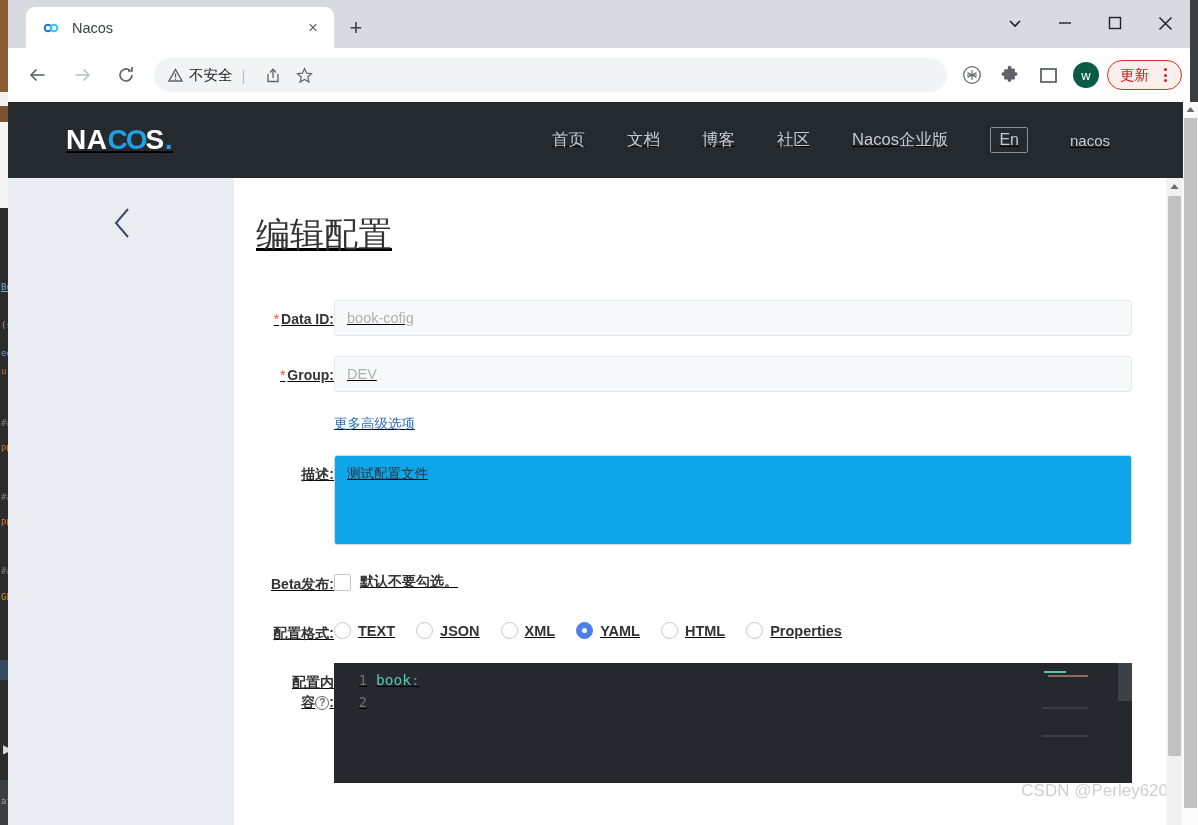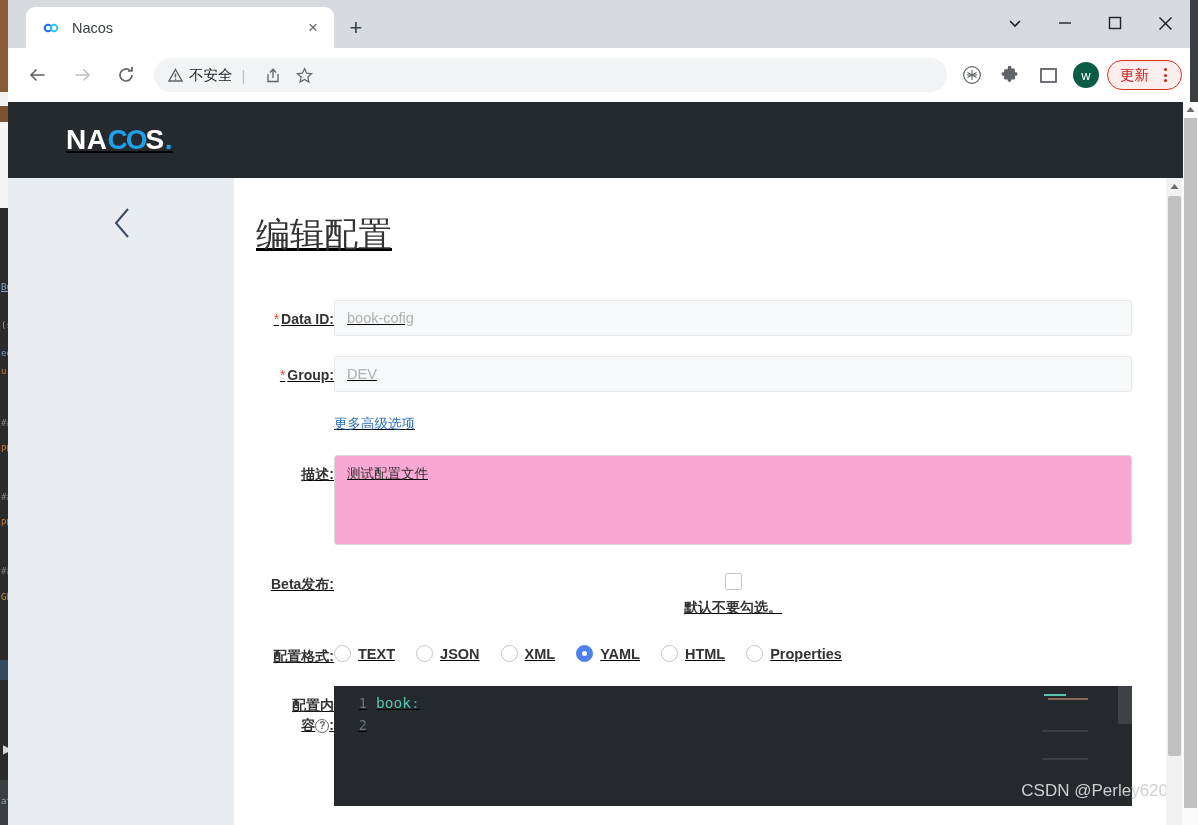--- a/index.html
+++ b/index.html
@@ -245,24 +245,24 @@
     display: flex; align-items: center; padding: 0 12px;
   }
   .adv-link {
     color: #2d6ebd; font-size: 13.5px;
     text-decoration: none; cursor: pointer;
   }
   .row-adv { margin-bottom: 22px; }
   .ta {
     width: 100%; height: 90px;
     border: 1px solid #d9d9d9; border-radius: 3px;
-    background: #f9a8d4; color: #333; font-size: 13.5px;
+    background: #0ea5e9; color: #333; font-size: 13.5px;
     padding: 9px 12px;
   }
-  .chk-row { display: flex; align-items: center; gap: 9px; padding-top: 8px; flex-direction: column; }
+  .chk-row { display: flex; align-items: center; gap: 9px; padding-top: 8px; }
   .chk {
     width: 17px; height: 17px; border: 1px solid #c4c6cf;
     border-radius: 2px; background: #fff; flex: none;
   }
   .chk-label { font-size: 14px; font-weight: bold; color: #333; }
   .radio-row { display: flex; align-items: center; gap: 11px; padding-top: 8px; flex-wrap: nowrap; }
   .radio-item { display: flex; align-items: center; gap: 7px; margin-right: 10px; }
   .radio {
     width: 17px; height: 17px; border-radius: 50%;
     border: 1px solid #c4c6cf; background: #fff; flex: none;
@@ -512,20 +512,29 @@
 
   <div class="viewport">
 
     <div class="nacos-header">
       <div class="logo">
         <span>NA</span>
           <span class="infin">CO</span>
           <span>S</span>
           <span class="dot">.</span>
       </div>
+      <div class="nacos-nav">
+        <span class="nav-item">首页</span>
+        <span class="nav-item">文档</span>
+        <span class="nav-item">博客</span>
+        <span class="nav-item">社区</span>
+        <span class="nav-item">Nacos企业版</span>
+        <span class="lang-box">En</span>
+        <span class="nav-user">nacos</span>
+      </div>
     </div>
 
     <div class="page-body">
       <div class="left-rail">
         <div class="back-chevron">
           <svg width="22" height="34" viewBox="0 0 22 34">
               <polyline points="16,3 4,17 16,31" fill="none" stroke="#3a4a63" stroke-width="2"></polyline>
             </svg>
         </div>
       </div>

